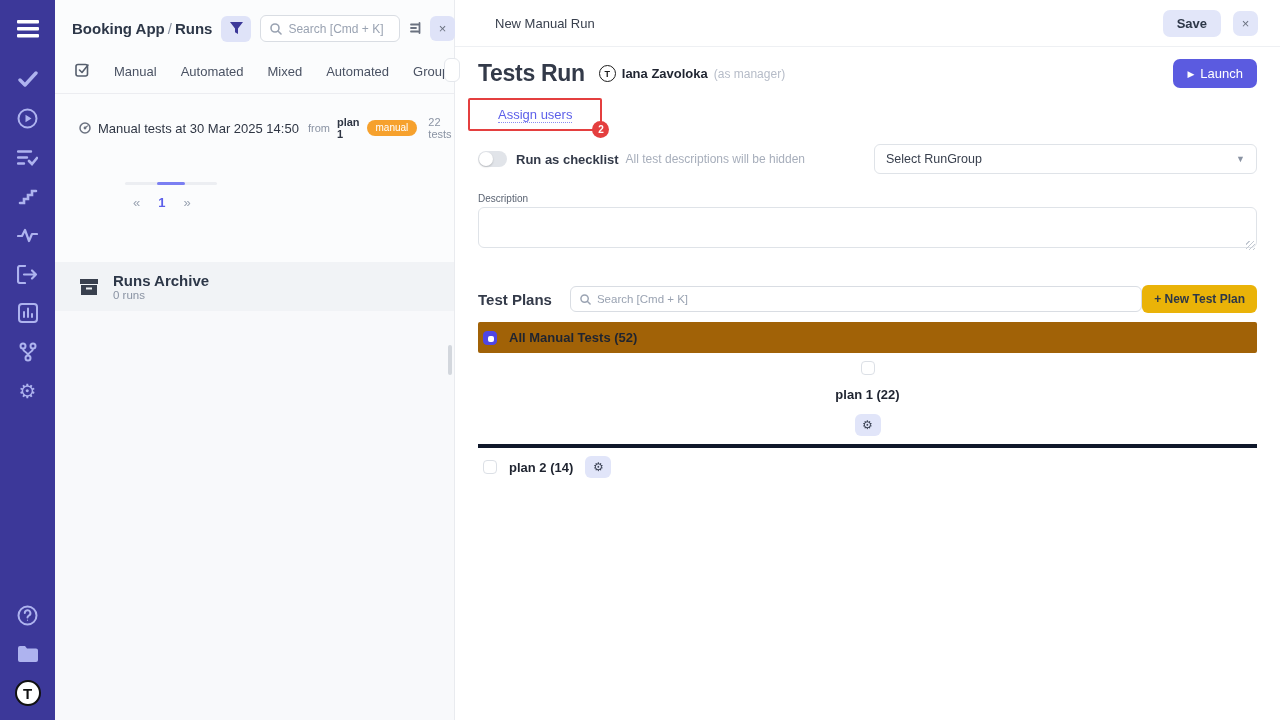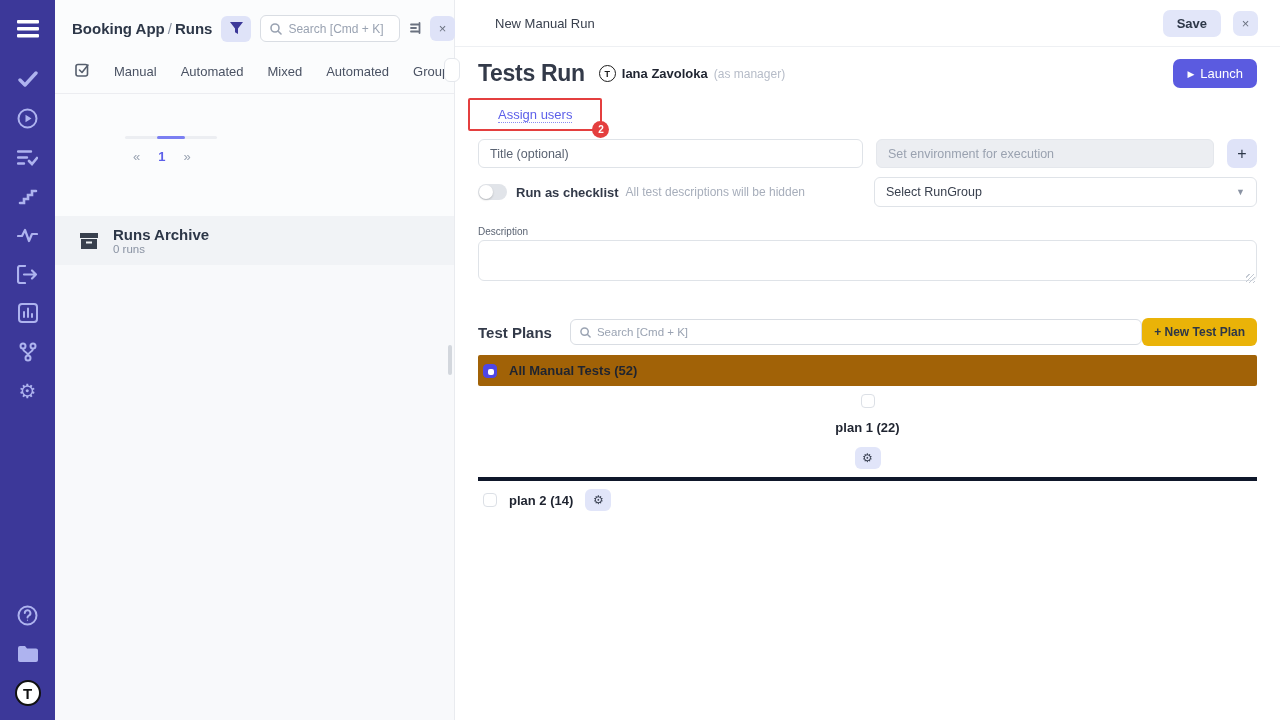--- a/index.html
+++ b/index.html
@@ -232,20 +232,34 @@
       </span>
       <span class="lp-tab">Manual</span>
       <span class="lp-tab">Automated</span>
       <span class="lp-tab">Mixed</span>
       <span class="lp-tab">Automated</span>
       <span class="lp-tab">Groups</span>
       <span class="tab-sliver"></span>
     </div>
 
     <div class="lp-content">
+      <div class="run-item">
+        <span class="run-item-icon">
+          <svg width="12" height="12" viewBox="0 0 12 12" fill="none" stroke="currentColor" stroke-width="1.5">
+              <circle cx="6" cy="6" r="5"></circle>
+              <circle cx="6" cy="6" r="1.4" fill="currentColor" stroke="none"></circle>
+              <path d="M6 6L8.8 3.6" stroke-width="1.2"></path>
+            </svg>
+        </span>
+        <span class="run-title">Manual tests at 30 Mar 2025 14:50</span>
+        <span class="run-from">from</span>
+        <span class="run-plan">plan 1</span>
+        <span class="manual-pill">manual</span>
+        <span class="run-tests">22 tests</span>
+      </div>
 
       <div class="pager-track">
         <div class="pager-thumb"></div>
       </div>
       <div class="pager">
         <span class="pg-arrow">«</span>
         <span class="pg-page">1</span>
         <span class="pg-arrow">»</span>
       </div>
 
@@ -291,25 +305,20 @@
       </div>
 
       <div class="assign-wrap">
         <div class="assign-annotation">
           <span class="assign-link">Assign users</span>
         </div>
         <span class="assign-badge">2</span>
       </div>
 
       <div class="form-grid">
-        <div class="form-row1">
-          <input class="title-input" type="text" placeholder="Title (optional)" style="">
-          <input class="env-input" type="text" placeholder="Set environment for execution" style="">
-          <button class="plus-btn">+</button>
-        </div>
 
         <div class="form-row2">
           <div class="toggle">
               <div class="knob"></div>
             </div>
           <span class="checklist-label">Run as checklist</span>
           <span class="checklist-hint">All test descriptions will be hidden</span>
           <div class="rungroup-select">
             <span>Select RunGroup</span>
             <span class="caret">▼</span>

